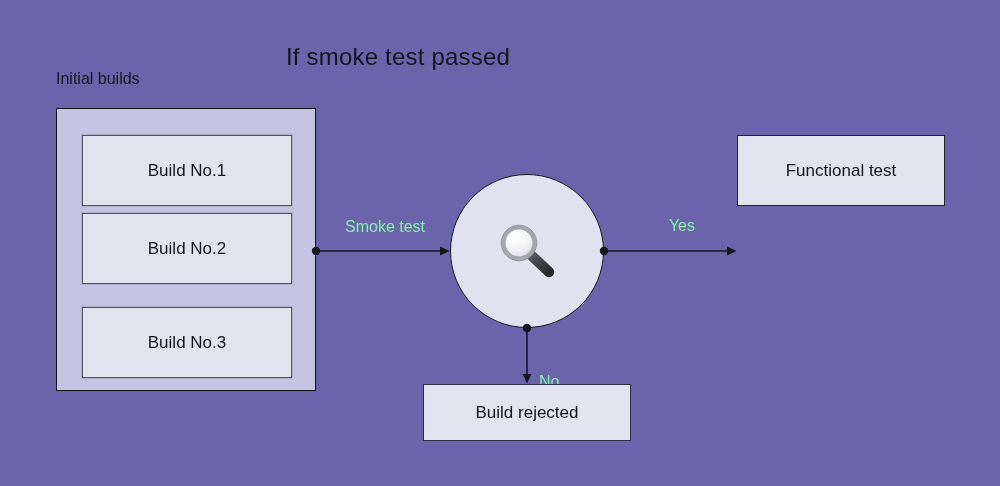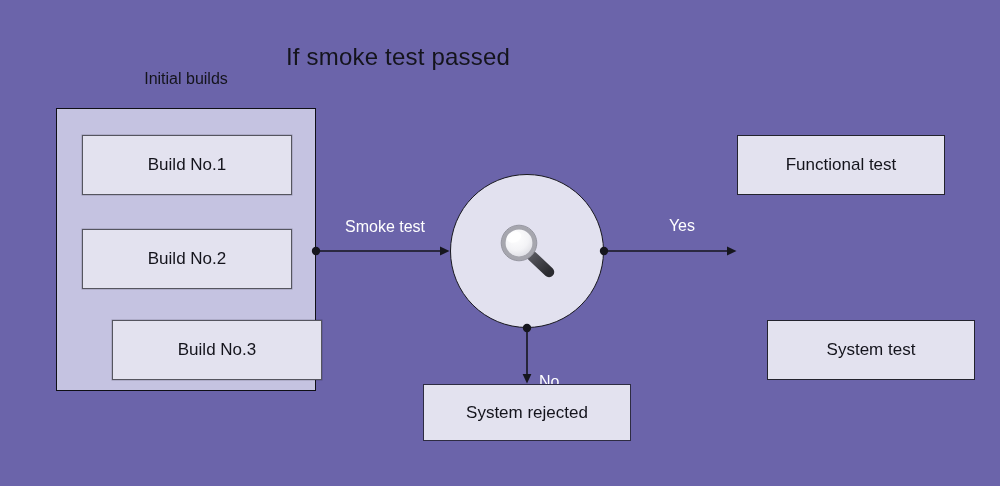--- a/index.html
+++ b/index.html
@@ -25,38 +25,38 @@
     font-size: 24px;
     font-weight: 500;
     letter-spacing: 0.2px;
     color: #14141c;
   }
   .group-label {
     position: absolute;
     top: 70px;
     left: 56px;
     width: 260px;
-    text-align: center;
+    text-align: left;
     font-size: 16px;
     color: #14141c;
   }
   .group-box {
     position: absolute;
     left: 56px;
     top: 108px;
     width: 260px;
     height: 283px;
     background: #c5c3e1;
     border: 1.5px solid #0f0f16;
     box-sizing: border-box;
   }
   .node {
     position: absolute;
     width: 210px;
-    height: 60px;
+    height: 71px;
     background: #e3e2ef;
     display: flex;
     align-items: center;
     justify-content: center;
     font-size: 17px;
     white-space: pre;
     box-sizing: border-box;
     color: #14141c;
   }
   .build-node {
@@ -71,37 +71,37 @@
     align-items: center;
   }
   .rejected-node {
     left: 423px;
     top: 384px;
     width: 208px;
     height: 57px;
     border: 1.4px solid #2e2c42;
   }
   .row1 { top: 135px; }
-  .row2 { top: 229px; }
-  .row3 { top: 320px; margin-left: 30px; }
+  .row2 { top: 213px; }
+  .row3 { top: 307px; }
   .decision-circle {
     position: absolute;
     left: 450px;
     top: 174px;
     width: 154px;
     height: 154px;
     border-radius: 50%;
     background: #e2e1ef;
     border: 1.5px solid #18181f;
     box-sizing: border-box;
   }
   .edge-label {
     position: absolute;
     font-size: 16px;
-    color: #ffffff;
+    color: #86efac;
     white-space: pre;
   }
   .smoke-label { left: 337px; top: 218px; width: 96px; text-align: center; }
   .yes-label   { left: 645px; top: 217px; width: 50px; text-align: right; }
   .no-label    { left: 539px; top: 345px; margin-top: 28px; }
   #arrow-layer {
     position: absolute;
     left: 0; top: 0;
     width: 1000px;
     height: 486px;
@@ -132,26 +132,23 @@
 
   <div class="decision-circle"></div>
 
   <div class="edge-label smoke-label">Smoke test</div>
   <div class="edge-label yes-label">Yes</div>
   <div class="edge-label no-label">No</div>
 
   <div class="node outcome-node row1">
     <span>Functional test</span>
   </div>
-  <div class="node outcome-node row3">
-    <span>System test</span>
-  </div>
 
   <div class="node rejected-node">
-    <span>System rejected</span>
+    <span>Build rejected</span>
   </div>
 
   <svg id="arrow-layer" viewBox="0 0 1000 486" xmlns="http://www.w3.org/2000/svg">
     <defs>
       <radialGradient id="lensg" cx="40%" cy="32%" r="75%">
         <stop offset="0%" stop-color="#ffffff"></stop>
         <stop offset="55%" stop-color="#f3f3f6"></stop>
         <stop offset="85%" stop-color="#e0e0e6"></stop>
         <stop offset="100%" stop-color="#cfcfd6"></stop>
       </radialGradient>

